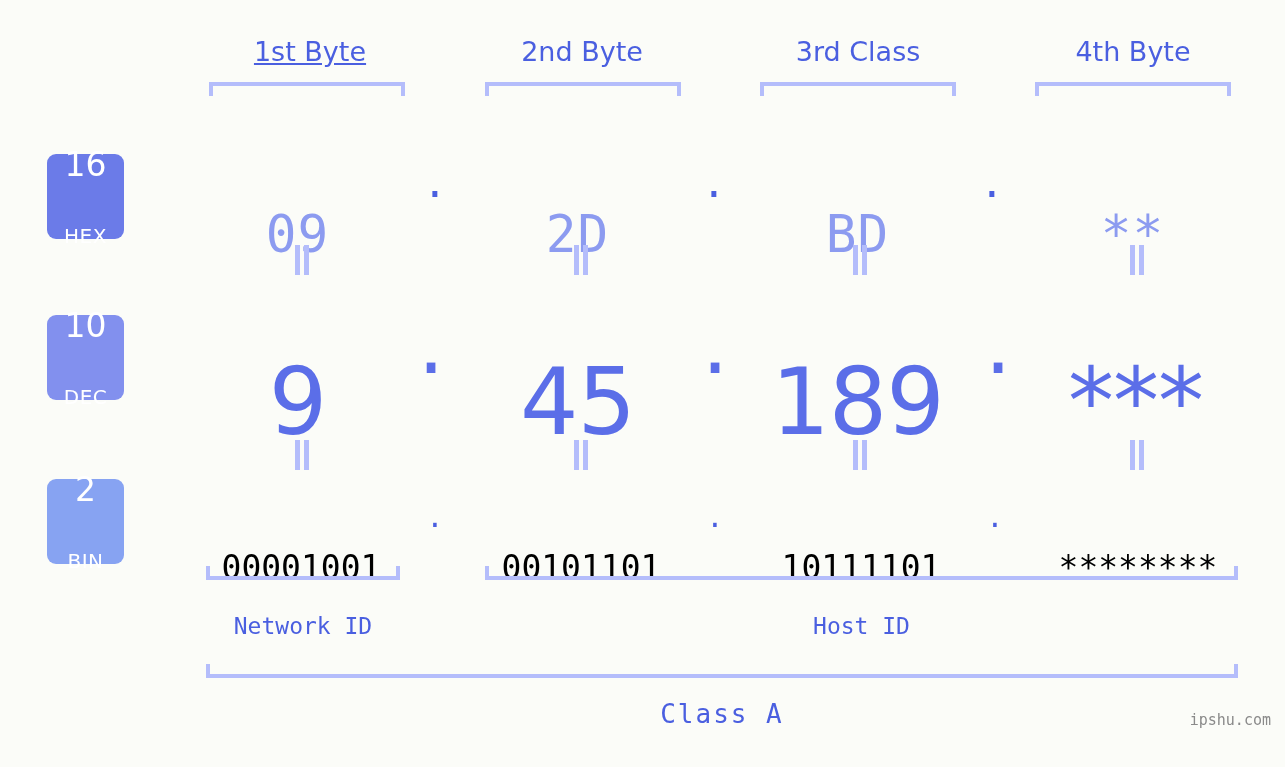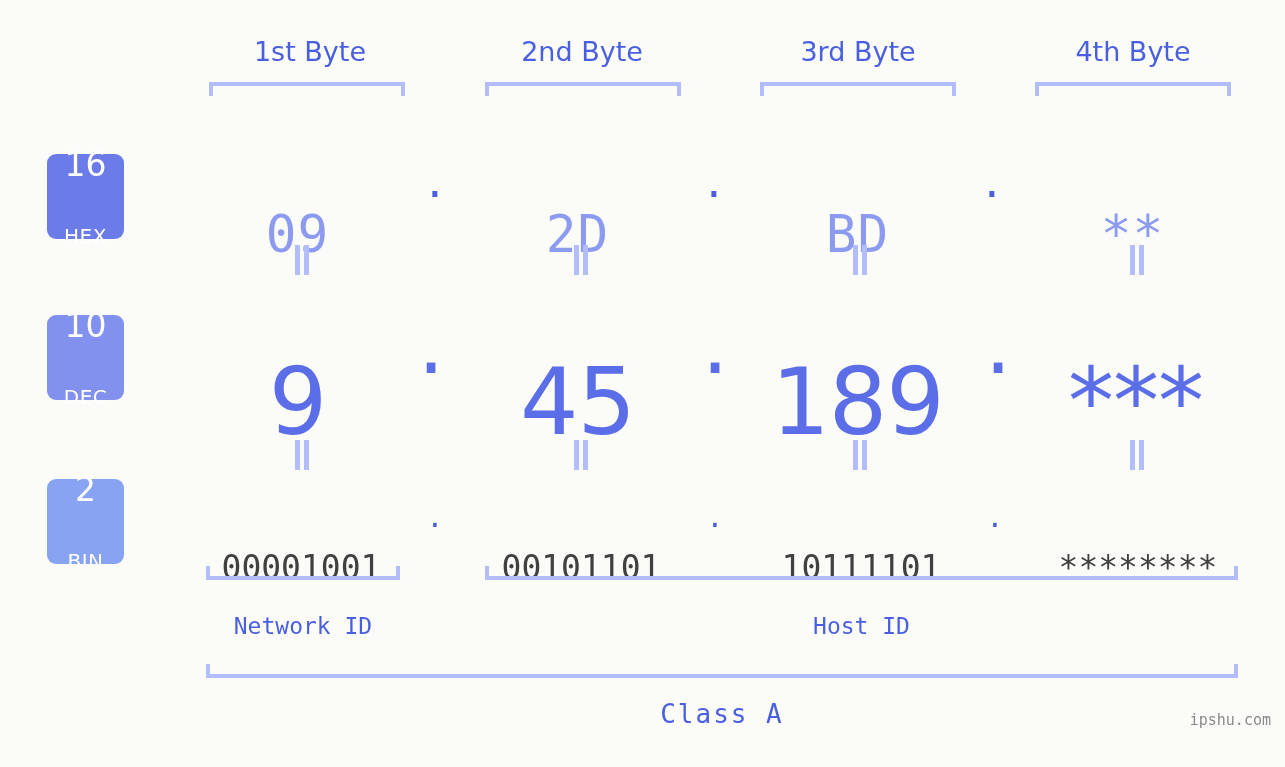--- a/index.html
+++ b/index.html
@@ -135,21 +135,21 @@
   }
 
   
   .bin-val {
     top: 493px;
     height: 54px;
     line-height: 54px;
     font-family: "DejaVu Sans Mono", monospace;
     font-size: 33px;
     font-weight: 400;
-    color: #404040;
+    color: #000000;
     letter-spacing: 0px;
   }
   .bin-dot {
     position: absolute;
     top: 493px;
     height: 54px;
     line-height: 44px;
     font-family: "DejaVu Sans", sans-serif;
     font-size: 34px;
     color: #4a5fe0;
@@ -207,23 +207,23 @@
     font-size: 15px;
     color: #8a8a8a;
     letter-spacing: 0px;
   }
 </style>
 </head>
 <body>
 
 <div id="stage">
 
-  <div class="byte-label" style="left:195px; width:230px;">1st Byte</div>
+  <div class="byte-label" style="left:195px; width:230px;text-decoration:underline;">1st Byte</div>
   <div class="byte-label" style="left:472px; width:220px;">2nd Byte</div>
-  <div class="byte-label" style="left:752px; width:212px;">3rd Byte</div>
+  <div class="byte-label" style="left:752px; width:212px;">3rd Class</div>
   <div class="byte-label" style="left:1027px; width:212px;">4th Byte</div>
 
   <div class="bracket-top" style="left:209px; top:82px; width:196px;"></div>
   <div class="bracket-top" style="left:485px; top:82px; width:196px;"></div>
   <div class="bracket-top" style="left:760px; top:82px; width:196px;"></div>
   <div class="bracket-top" style="left:1035px; top:82px; width:196px;"></div>
 
   <div class="badge" id="badge-hex">
     <span class="num">16</span>
     <span class="nm">HEX</span>

